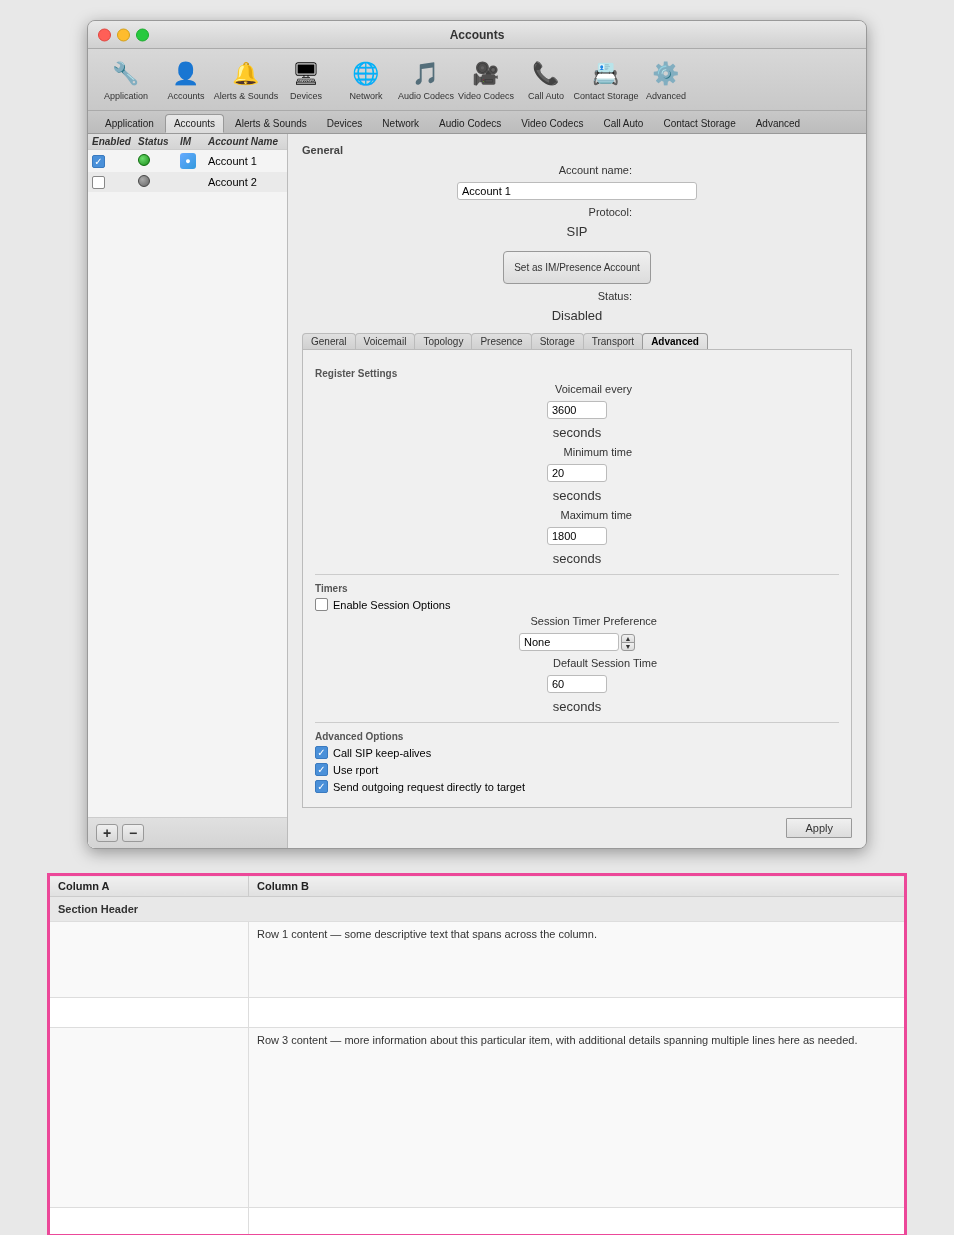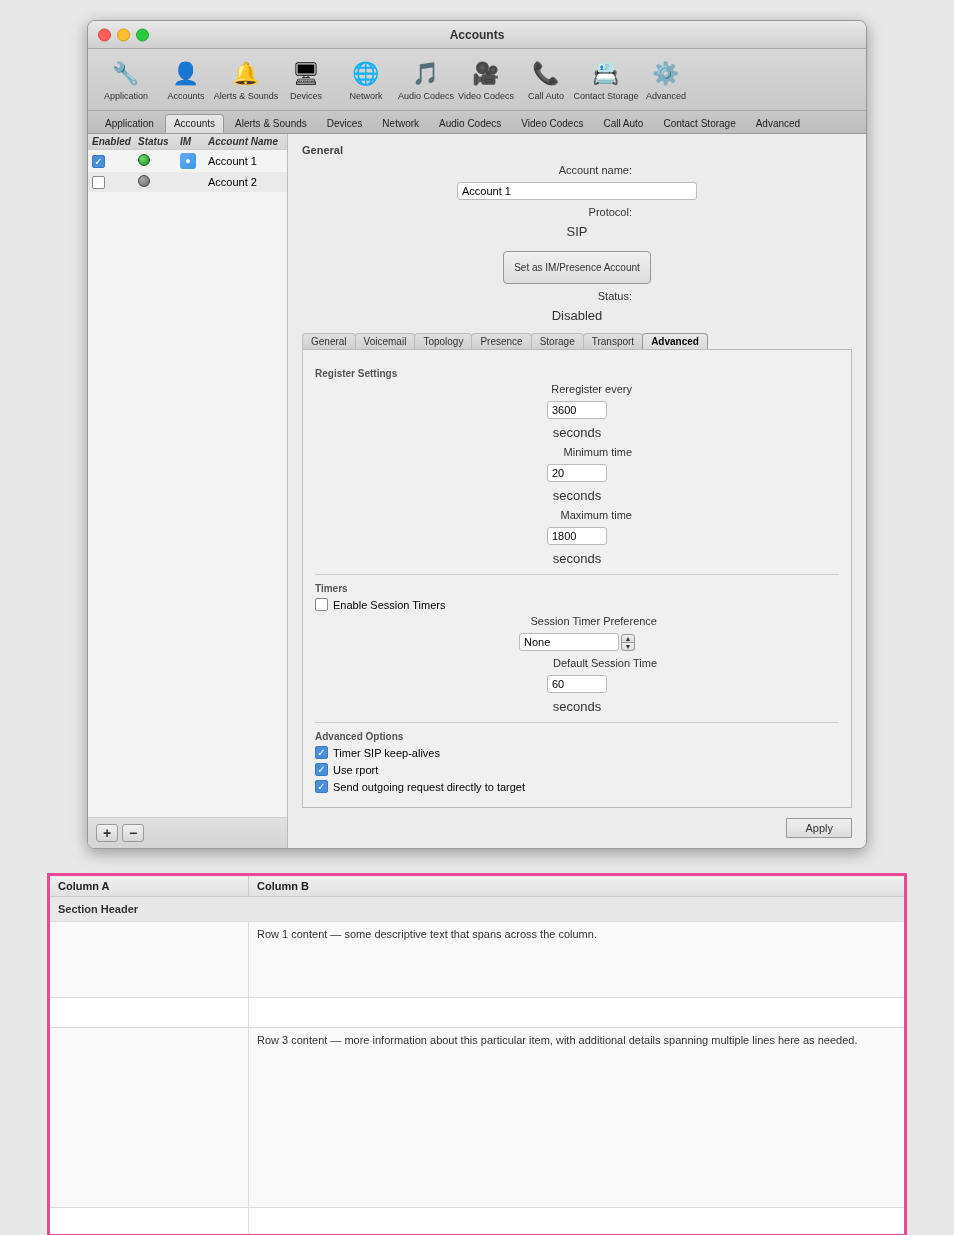--- a/index.html
+++ b/index.html
@@ -511,42 +511,42 @@
           <div class="sub-tab">Storage</div>
           <div class="sub-tab">Transport</div>
           <div class="sub-tab active">Advanced</div>
         </div>
 
         <div class="sub-tab-content">
 
           <div class="sub-section-title">Register Settings</div>
 
           <div class="form-row">
-            <span class="form-label">Reregister every</span>
+            <span class="form-label">Voicemail every</span>
             <input class="text-input text-input-sm" type="text" value="3600" style="">
             <span class="form-value">seconds</span>
           </div>
           <div class="form-row">
             <span class="form-label">Minimum time</span>
             <input class="text-input text-input-sm" type="text" value="20" style="">
             <span class="form-value">seconds</span>
           </div>
           <div class="form-row">
             <span class="form-label">Maximum time</span>
             <input class="text-input text-input-sm" type="text" value="1800" style="">
             <span class="form-value">seconds</span>
           </div>
 
           <hr class="sub-section-divider">
 
           <div class="sub-section-title">Timers</div>
 
           <div class="checkbox-row">
             <div class="chk"></div>
-            <span>Enable Session Timers</span>
+            <span>Enable Session Options</span>
           </div>
 
           <div class="form-row">
             <span class="form-label" style="width:160px">Session Timer Preference</span>
             <div class="select-wrapper">
               <input class="text-input" style="width: 100px;" type="text" value="None">
               <div class="spinner-btn">
                 <div class="spinner-up">▲</div>
                 <div class="spinner-down">▼</div>
               </div>
@@ -558,21 +558,21 @@
             <input class="text-input text-input-sm" type="text" value="60" style="">
             <span class="form-value">seconds</span>
           </div>
 
           <hr class="sub-section-divider">
 
           <div class="sub-section-title">Advanced Options</div>
 
           <div class="checkbox-row">
             <div class="chk checked">✓</div>
-            <span>Timer SIP keep-alives</span>
+            <span>Call SIP keep-alives</span>
           </div>
           <div class="checkbox-row">
             <div class="chk checked">✓</div>
             <span>Use rport</span>
           </div>
           <div class="checkbox-row">
             <div class="chk checked">✓</div>
             <span>Send outgoing request directly to target</span>
           </div>
 

